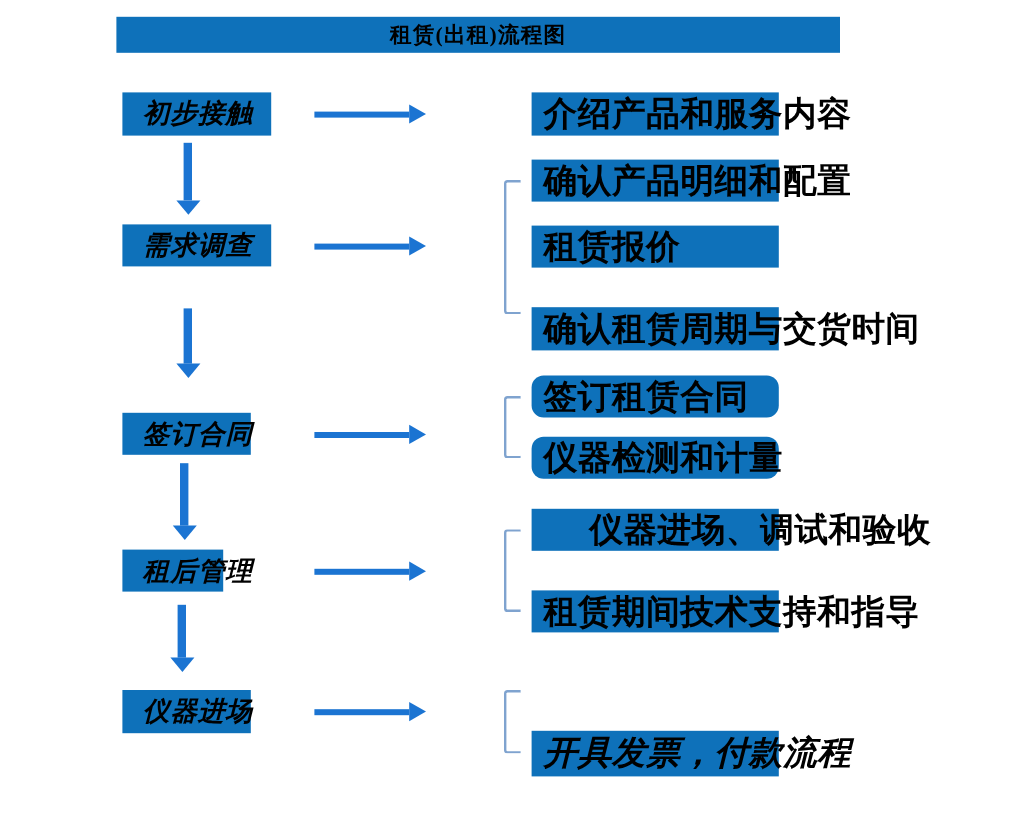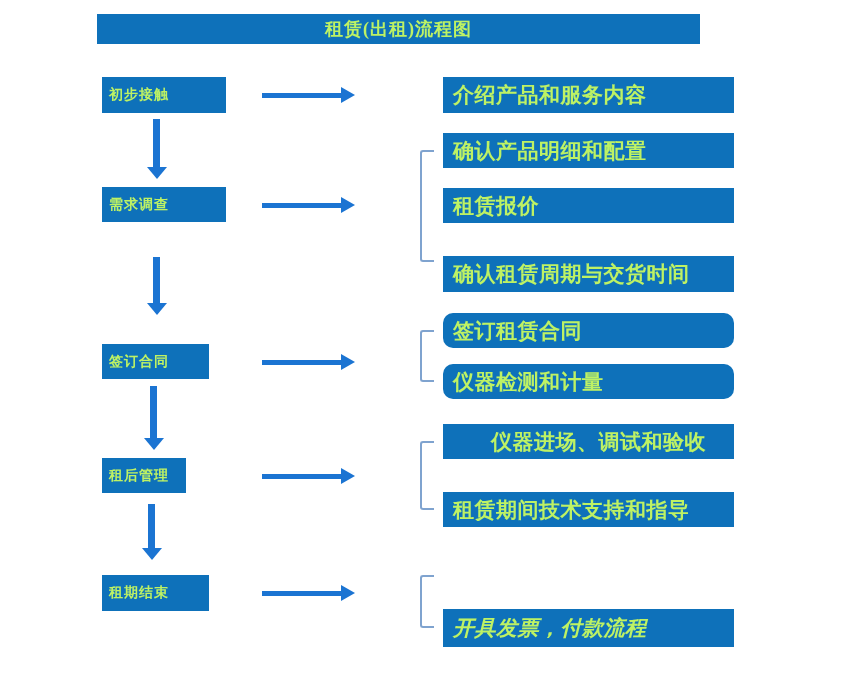--- a/index.html
+++ b/index.html
@@ -9,42 +9,43 @@
   }
   html,body{margin:0;padding:0;background:#ffffff;}
   body{
     font-family:"Liberation Serif","DejaVu Serif",serif;
     width:844px;height:688px;position:relative;overflow:hidden;
   }
   .canvas{position:absolute;left:0;top:0;width:844px;height:688px;background:#fff;}
   .bluebox{
     position:absolute;
     background:var(--box-blue);
-    color:#bef264;
+    color:#000000;
     font-weight:bold;
     display:flex;
     align-items:center;
     box-sizing:border-box;
     white-space:nowrap;
   }
   .titlebar{
     left:97px;top:14px;width:603px;height:30px;
     justify-content:center;
     font-size:18px;
     letter-spacing:1px;
   }
   .stepbox{
     left:102px;height:35px;
-    font-size:14px;
+    font-size:22px;
     letter-spacing:1px;
-    padding-left:7px;
+    padding-left:17px;
+    font-style:italic;
   }
   .detailbox{
-    left:443px;width:291px;height:35px;
-    font-size:21px;
+    left:443px;width:206px;height:35px;
+    font-size:28px;
     letter-spacing:0.5px;
     padding-left:10px;
   }
   
   .harrow{position:absolute;left:262px;width:93px;height:16px;}
   .harrow .shaft{position:absolute;left:0;top:6px;width:79px;height:5px;background:var(--arrow-blue);}
   .harrow .head{position:absolute;left:79px;top:0;width:0;height:0;
     border-top:8px solid transparent;border-bottom:8px solid transparent;
     border-left:14px solid var(--arrow-blue);}
   
@@ -66,21 +67,21 @@
 <body>
 
 <div class="canvas">
 
   <div class="bluebox titlebar">租赁(出租)流程图</div>
 
   <div class="bluebox stepbox" style="top:77px;width:124px;height:36px;">初步接触</div>
   <div class="bluebox stepbox" style="top:187px;width:124px;">需求调查</div>
   <div class="bluebox stepbox" style="top:344px;width:107px;">签订合同</div>
   <div class="bluebox stepbox" style="top:458px;width:84px;">租后管理</div>
-  <div class="bluebox stepbox" style="top:575px;width:107px;height:36px;">租期结束</div>
+  <div class="bluebox stepbox" style="top:575px;width:107px;height:36px;">仪器进场</div>
 
   <div class="bluebox detailbox" style="top:77px;height:36px;">介绍产品和服务内容</div>
   <div class="bluebox detailbox" style="top:133px;">确认产品明细和配置</div>
   <div class="bluebox detailbox" style="top:188px;">租赁报价</div>
   <div class="bluebox detailbox" style="top:256px;height:36px;">确认租赁周期与交货时间</div>
   <div class="bluebox detailbox" style="top:313px;border-radius:10px;">签订租赁合同</div>
   <div class="bluebox detailbox" style="top:364px;border-radius:10px;">仪器检测和计量</div>
   <div class="bluebox detailbox" style="top:424px;padding-left:48px;">仪器进场、调试和验收</div>
   <div class="bluebox detailbox" style="top:492px;">租赁期间技术支持和指导</div>
   <div class="bluebox detailbox" style="top:609px;height:38px;font-style:italic;">开具发票，付款流程</div>

